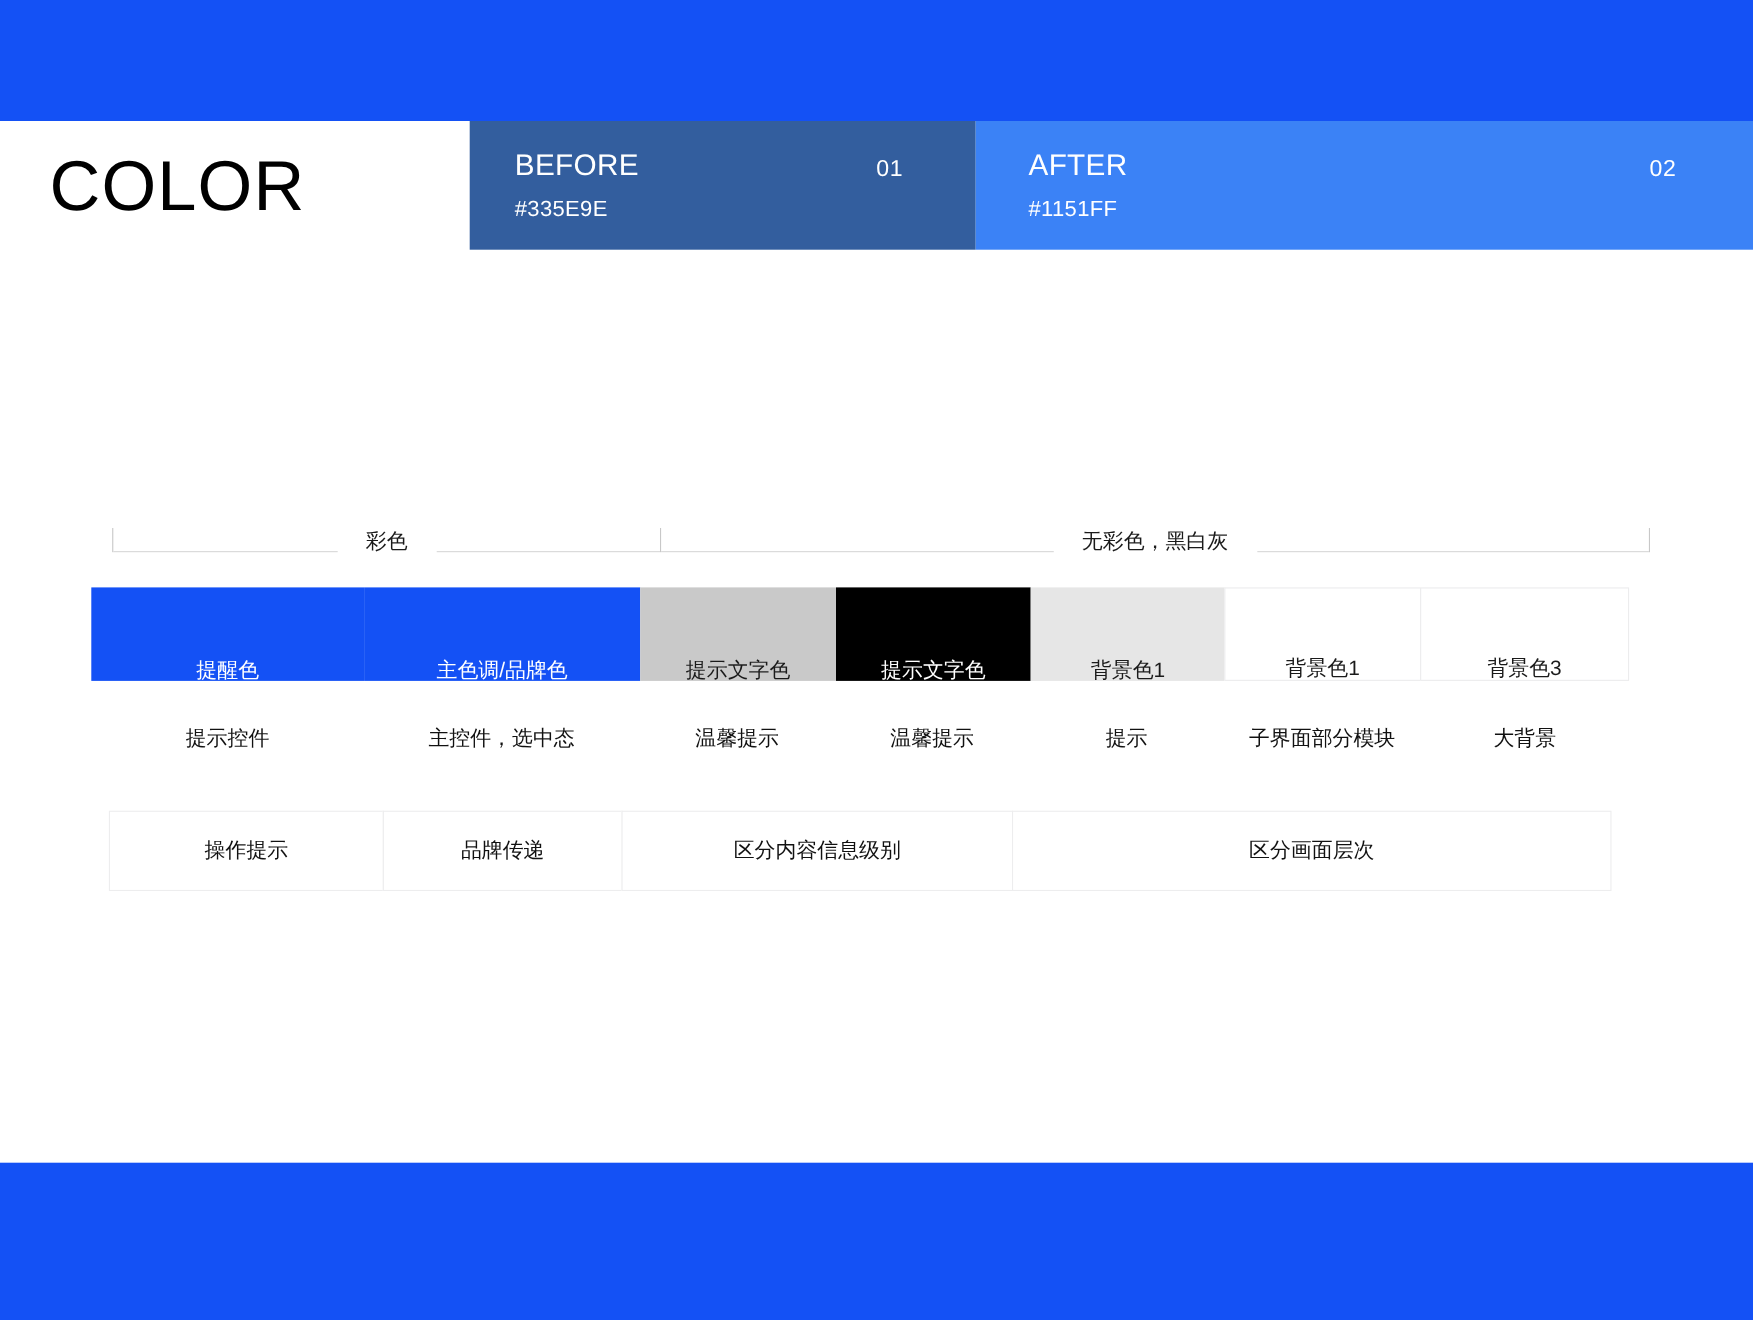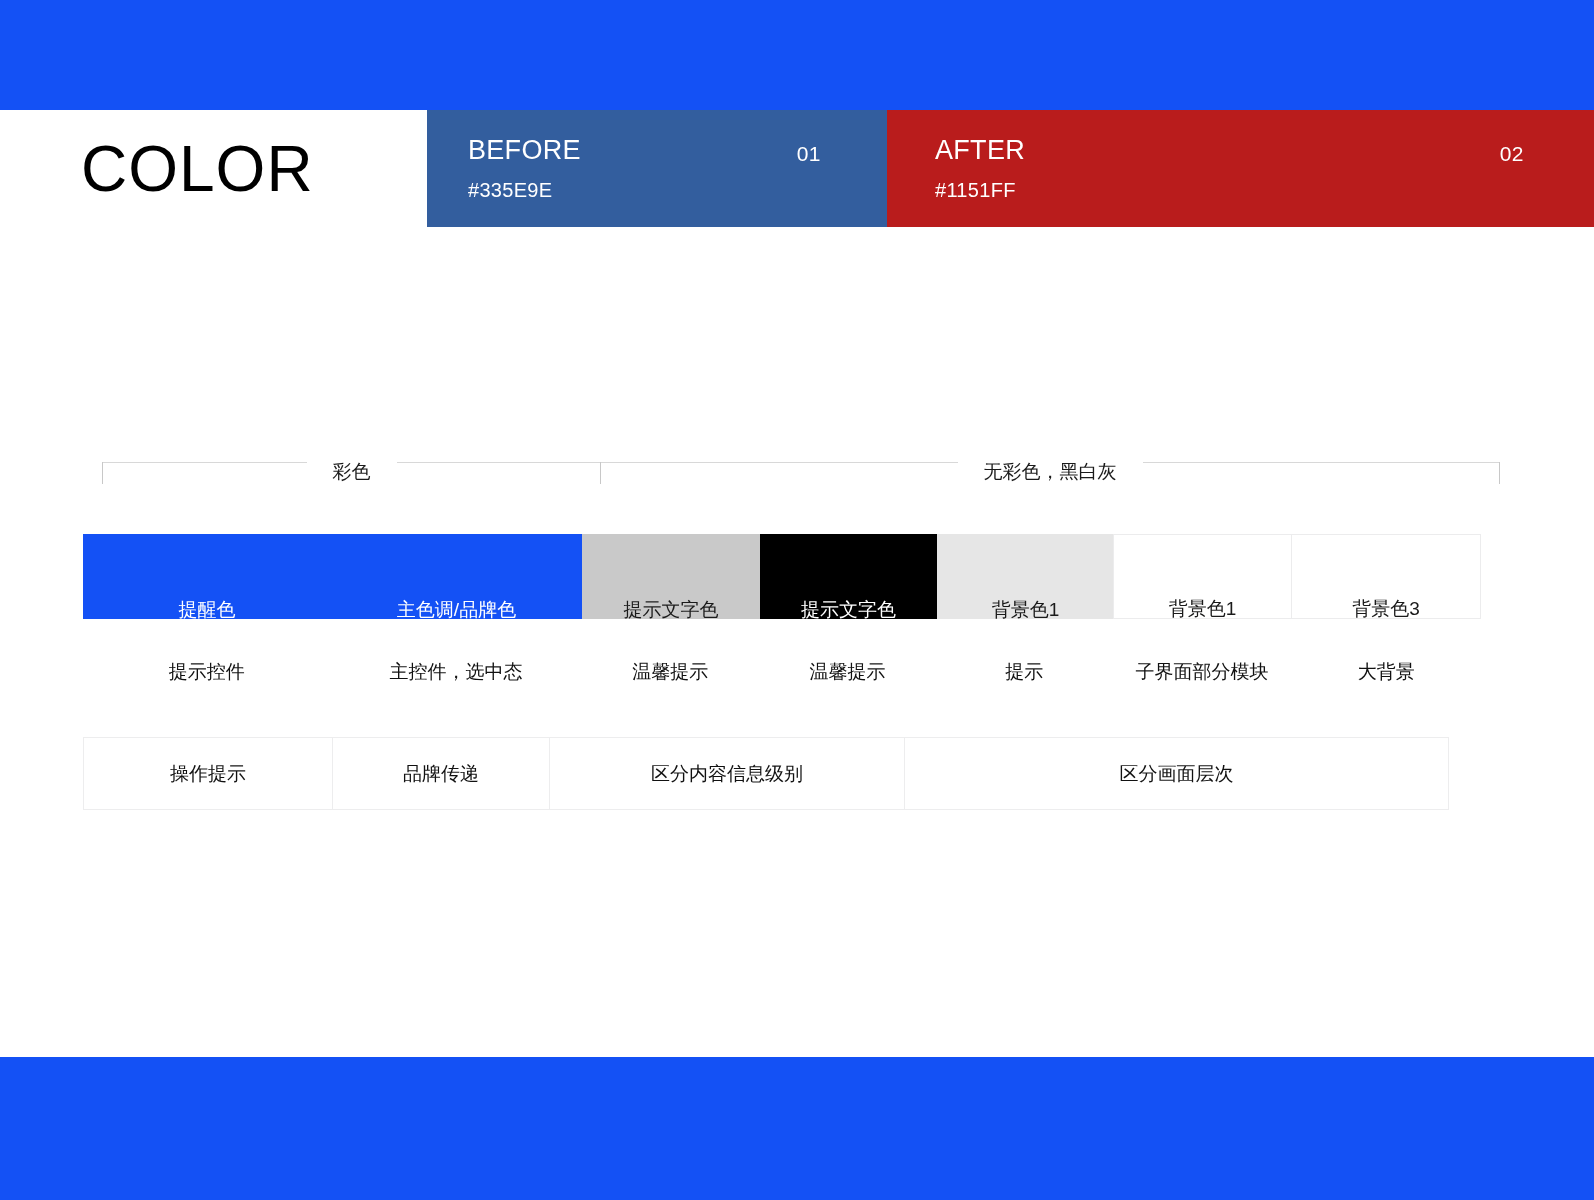--- a/index.html
+++ b/index.html
@@ -35,21 +35,21 @@
     left: 0; top: 110px;
     width: 1594px; height: 117px;
     display: flex;
     align-items: stretch;
   }
   .title-cell {
     width: 427px;
     background: #ffffff;
     display: flex;
     align-items: center;
-    padding-left: 81px;
+    padding-left: 45px;
     box-sizing: border-box;
   }
   .page-title {
     font-size: 64px;
     font-weight: 400;
     letter-spacing: 1px;
     color: #000000;
     line-height: 1;
     white-space: nowrap;
   }
@@ -60,21 +60,21 @@
     justify-content: center;
     box-sizing: border-box;
     padding-left: 41px;
   }
   .swatch-head.before {
     width: 460px;
     background: #335e9e;
   }
   .swatch-head.after {
     flex: 1 1 auto;
-    background: #b91c1c;
+    background: #3b82f6;
     padding-left: 48px;
   }
   .sh-name {
     font-size: 27px;
     font-weight: 400;
     color: #ffffff;
     line-height: 1.15;
     letter-spacing: 0.3px;
   }
   .sh-hex {
@@ -103,21 +103,21 @@
     left: 83px;
     top: 462px;
     width: 1398px;
     height: 40px;
   }
   .bracket {
     position: absolute;
     top: 0;
     height: 40px;
     display: flex;
-    align-items: flex-start;
+    align-items: flex-end;
     padding-left: 19px;
   }
   .bracket .cap {
     width: 1px;
     height: 22px;
     background: #c8c8c8;
     flex: 0 0 auto;
   }
   .bracket .rule {
     height: 1px;
@@ -193,21 +193,21 @@
     justify-content: center;
     font-size: 19px;
     color: #111111;
     border: 1px solid #ededee;
     margin-left: -1px;
     box-sizing: border-box;
     line-height: 1;
     white-space: nowrap;
     background: #ffffff;
   }
-  .purpose-cell:first-child { margin-left: 0; }
+  .purpose-cell:first-child { margin-left: 16px; }
 </style>
 </head>
 <body>
 
 <div class="band-top"></div>
 
 <div class="header-strip">
 
   <div class="title-cell">
     <div class="page-title">COLOR</div>

